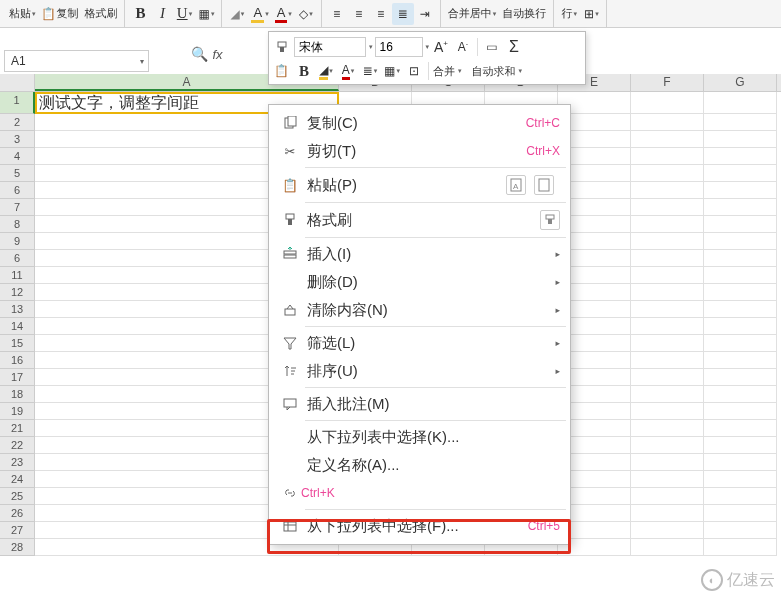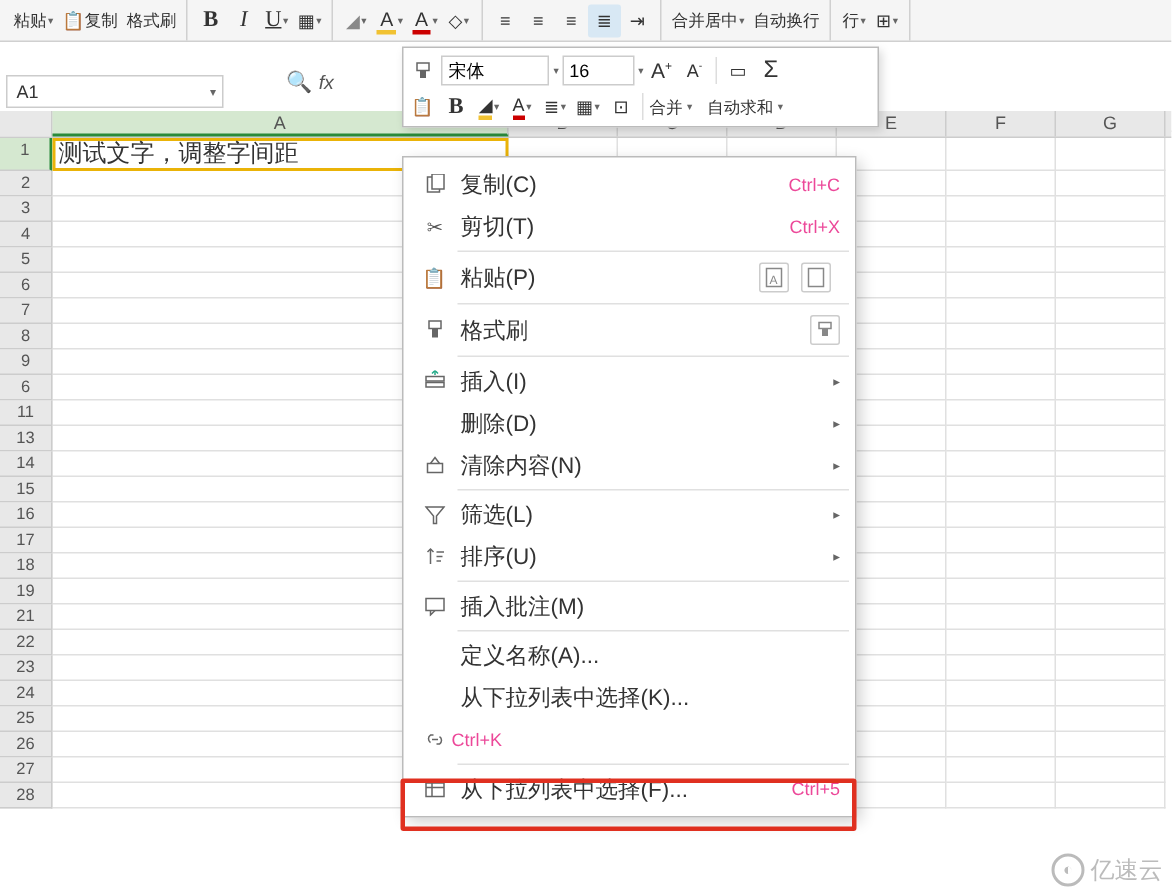--- a/index.html
+++ b/index.html
@@ -348,20 +348,30 @@
       <div class="cell cA"></div>
       <div class="cell cO"></div>
       <div class="cell cO"></div>
       <div class="cell cO"></div>
       <div class="cell cO"></div>
       <div class="cell cO"></div>
       <div class="cell cO"></div>
     </div>
     <div class="gridrow">
       <div class="rowhdr">11</div>
+      <div class="cell cA"></div>
+      <div class="cell cO"></div>
+      <div class="cell cO"></div>
+      <div class="cell cO"></div>
+      <div class="cell cO"></div>
+      <div class="cell cO"></div>
+      <div class="cell cO"></div>
+    </div>
+    <div class="gridrow">
+      <div class="rowhdr">12</div>
       <div class="cell cA"></div>
       <div class="cell cO"></div>
       <div class="cell cO"></div>
       <div class="cell cO"></div>
       <div class="cell cO"></div>
       <div class="cell cO"></div>
       <div class="cell cO"></div>
     </div>
     <div class="gridrow">
       <div class="rowhdr">13</div>
@@ -622,25 +632,25 @@
         <svg width="14" height="14">
           <rect x="1" y="2" width="12" height="8" fill="none" stroke="#666"></rect>
           <polyline points="4,10 4,13 7,10" fill="none" stroke="#666"></polyline>
         </svg>
       </span>
     <span class="ctxlabel">插入批注(M)</span>
   </div>
   <div class="ctxsep"></div>
   <div class="ctxitem">
     <span class="ctxicon"></span>
+    <span class="ctxlabel">从下拉列表中选择(K)...</span>
+  </div>
+  <div class="ctxitem">
+    <span class="ctxicon"></span>
     <span class="ctxlabel">定义名称(A)...</span>
-  </div>
-  <div class="ctxitem">
-    <span class="ctxicon"></span>
-    <span class="ctxlabel">从下拉列表中选择(K)...</span>
   </div>
   <div class="ctxitem">
     <span class="ctxicon">
         <svg width="14" height="14">
           <path d="M4,9 a3,3 0 0,1 0,-5 l2,0 M10,5 a3,3 0 0,1 0,5 l-2,0 M5,7 l4,0" fill="none" stroke="#666"></path>
         </svg>
       </span>
     <span class="ctxshort">Ctrl+K</span>
   </div>
   <div class="ctxsep"></div>

